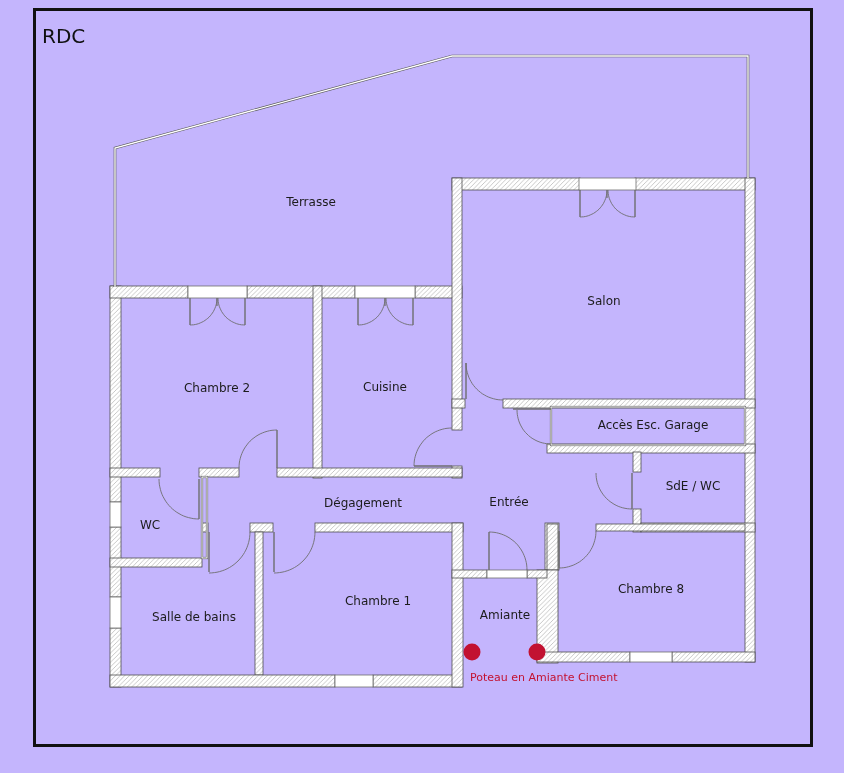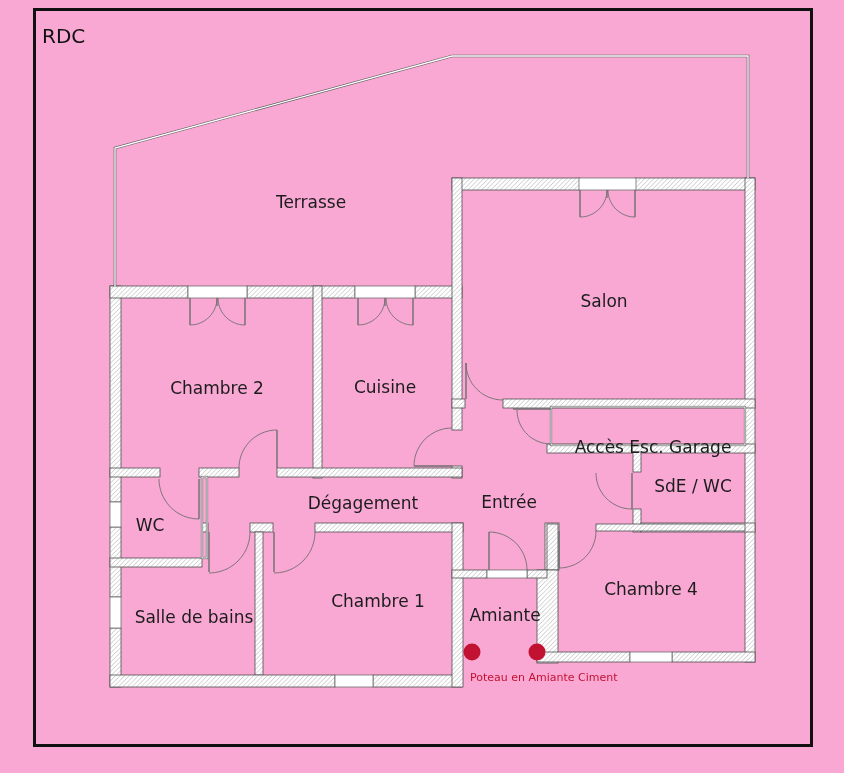--- a/index.html
+++ b/index.html
@@ -1,20 +1,20 @@
 <!DOCTYPE html>
 <html><head>
 <meta charset="utf-8">
 <style>
   html,body{margin:0;padding:0;background:#ffffff;}
-  #stage{position:relative;width:844px;height:773px;background:#f9a8d4;overflow:hidden;
+  #stage{position:relative;width:844px;height:773px;background:#c4b5fd;overflow:hidden;
          font-family:"DejaVu Sans","Liberation Sans",sans-serif;}
   #frame{position:absolute;left:33px;top:8px;width:774px;height:733px;border:3px solid #111;}
   #plan-title{position:absolute;left:42px;top:24px;font-size:20px;color:#111;letter-spacing:0px;}
-  .room-label{position:absolute;transform:translate(-50%,-50%);font-size:17px;color:#1c1c1c;white-space:nowrap;}
+  .room-label{position:absolute;transform:translate(-50%,-50%);font-size:12px;color:#1c1c1c;white-space:nowrap;}
   #asbestos-note{position:absolute;font-size:11px;white-space:nowrap;}
   svg{position:absolute;left:0;top:0;}
 </style>
 </head>
 <body>
 
 <div id="stage">
   <div id="frame"></div>
   <div id="plan-title">RDC</div>
 
@@ -192,24 +192,24 @@
       <g>
         <circle cx="472" cy="652" r="8.5" fill="#c21231"></circle>
         <circle cx="537" cy="652" r="8.5" fill="#c21231"></circle>
       </g>
     </svg>
 
   <div class="room-label" style="left:311px;top:202px">Terrasse</div>
   <div class="room-label" style="left:604px;top:301px">Salon</div>
   <div class="room-label" style="left:217px;top:388px">Chambre 2</div>
   <div class="room-label" style="left:385px;top:387px">Cuisine</div>
-  <div class="room-label" style="left:653px;top:447px">Accès Esc. Garage</div>
+  <div class="room-label" style="left:653px;top:425px">Accès Esc. Garage</div>
   <div class="room-label" style="left:509px;top:502px">Entrée</div>
   <div class="room-label" style="left:693px;top:486px">SdE / WC</div>
   <div class="room-label" style="left:150px;top:525px">WC</div>
   <div class="room-label" style="left:363px;top:503px">Dégagement</div>
   <div class="room-label" style="left:194px;top:617px">Salle de bains</div>
   <div class="room-label" style="left:378px;top:601px">Chambre 1</div>
   <div class="room-label" style="left:505px;top:615px">Amiante</div>
-  <div class="room-label" style="left:651px;top:589px">Chambre 4</div>
+  <div class="room-label" style="left:651px;top:589px">Chambre 8</div>
 
   <div id="asbestos-note" style="left: 470px; top: 671px; color: rgb(195, 18, 48); text-align: center;">Poteau en Amiante Ciment</div>
 </div>
 
 </body></html>

